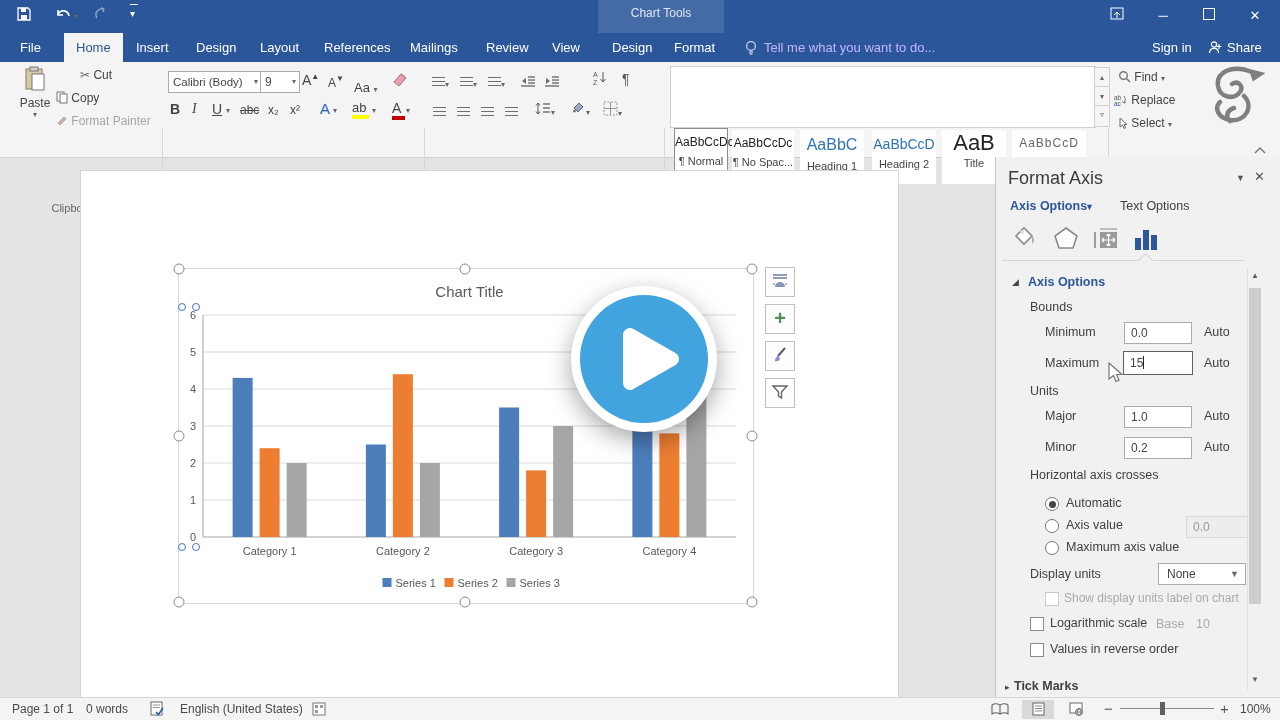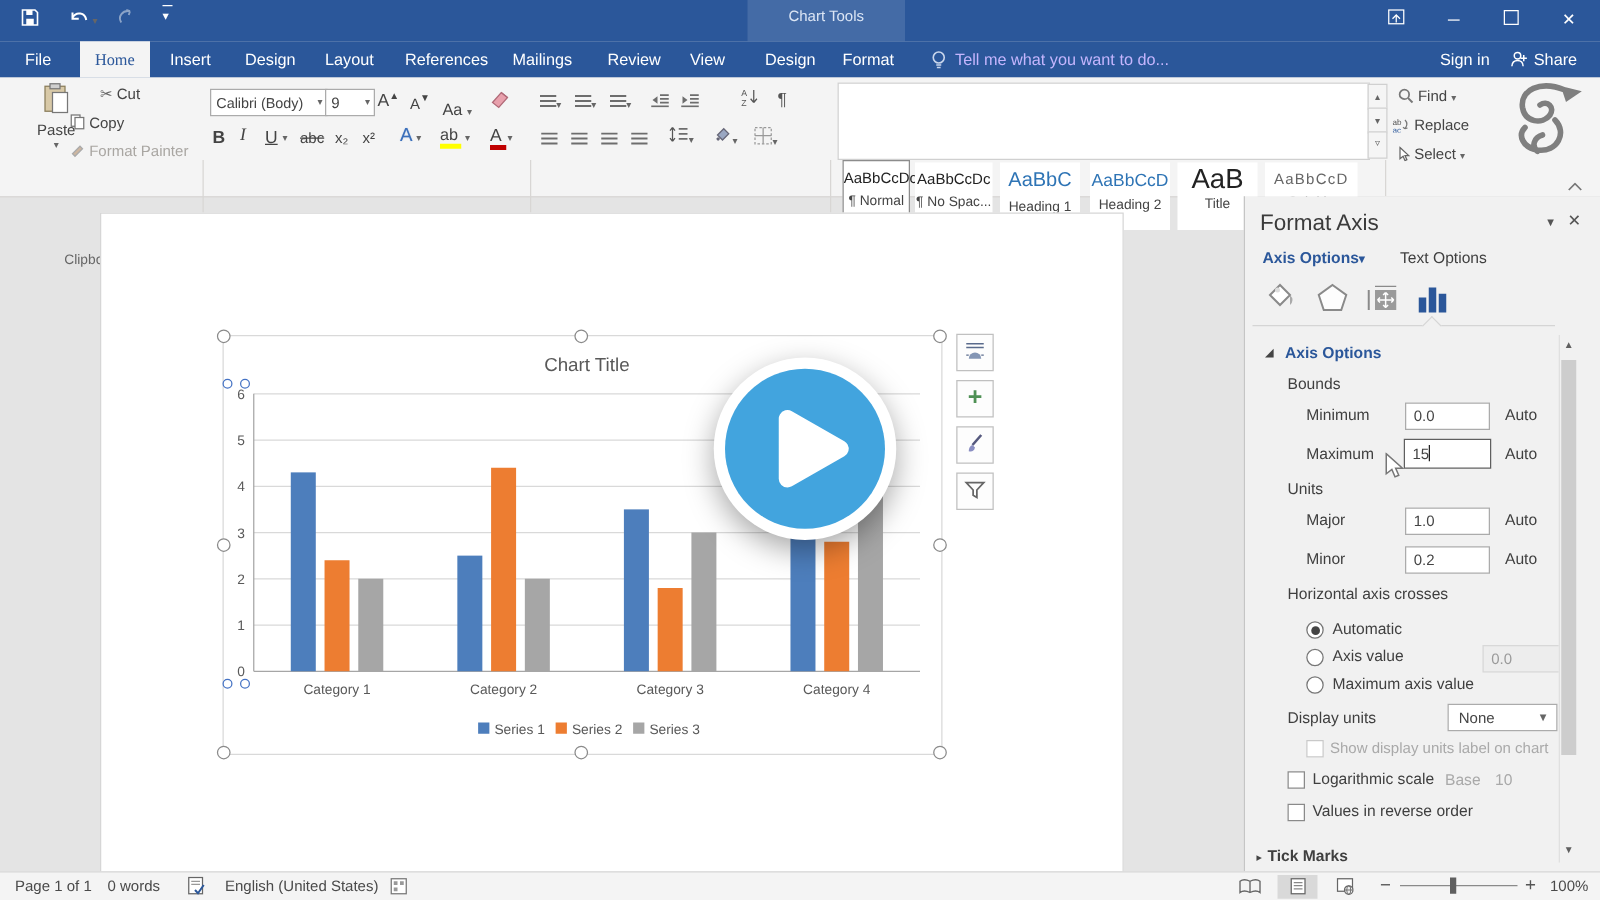--- a/index.html
+++ b/index.html
@@ -97,21 +97,21 @@
     </span>
     <span class="winbtn" style="left:1148px;">─</span>
     <span class="winbtn" style="left:1194px;">
       <span style="display:inline-block;width:10px;height:10px;border:1px solid #fff;"></span>
     </span>
     <span class="winbtn" style="left:1240px;">✕</span>
   </div>
 
   <div class="abs" id="tabsrow">
     <span class="tab" style="left:8px;">File</span>
-    <span class="tab active" style="left:64px;font-family:Liberation Serif, serif;">Home</span>
+    <span class="tab active" style="left:64px;">Home</span>
     <span class="tab" style="left:124px;">Insert</span>
     <span class="tab" style="left:184px;">Design</span>
     <span class="tab" style="left:248px;">Layout</span>
     <span class="tab" style="left:312px;">References</span>
     <span class="tab" style="left:398px;">Mailings</span>
     <span class="tab" style="left:474px;">Review</span>
     <span class="tab" style="left:540px;">View</span>
     <span class="tab" style="left:600px;">Design</span>
     <span class="tab" style="left:662px;">Format</span>
 
@@ -130,21 +130,21 @@
           <circle cx="6" cy="4.5" r="2.6" fill="none" stroke="#fff" stroke-width="1.2"></circle>
           <path d="M1.5 13 c0-3 2-4.7 4.5-4.7 s4.5 1.7 4.5 4.7" fill="none" stroke="#fff" stroke-width="1.2"></path>
           <path d="M11 4 v5 M8.5 6.5 h5" stroke="#fff" stroke-width="1.2"></path>
         </svg>
     </span>
     <span class="abs" style="left:1227px;top:7px;font-size:13px;color:#fff;">Share</span>
   </div>
 
   <div class="abs" id="ribbon">
 
-    <div class="abs" style="left:25px;top:4px;width:40px;height:70px;text-align:center;">
+    <div class="abs" style="left:15px;top:4px;width:40px;height:70px;text-align:center;">
       <svg width="22" height="26" viewBox="0 0 22 26">
           <rect x="2" y="3" width="16" height="20" fill="#D8C9A7" stroke="#8a7d5a"></rect>
           <rect x="6" y="1" width="8" height="4" fill="#cfcfcf" stroke="#777"></rect>
           <rect x="8" y="8" width="12" height="16" fill="#fff" stroke="#777"></rect>
         </svg>
       <div style="font-size:12px;color:#444;">Paste</div>
       <div class="caret">▾</div>
     </div>
     <div class="rbtn" style="left:56px;top:6px;margin-left:24px;"><span style="color:#666;">✂</span> <span>Cut</span></div>
     <div class="rbtn" style="left:56px;top:29px;">

